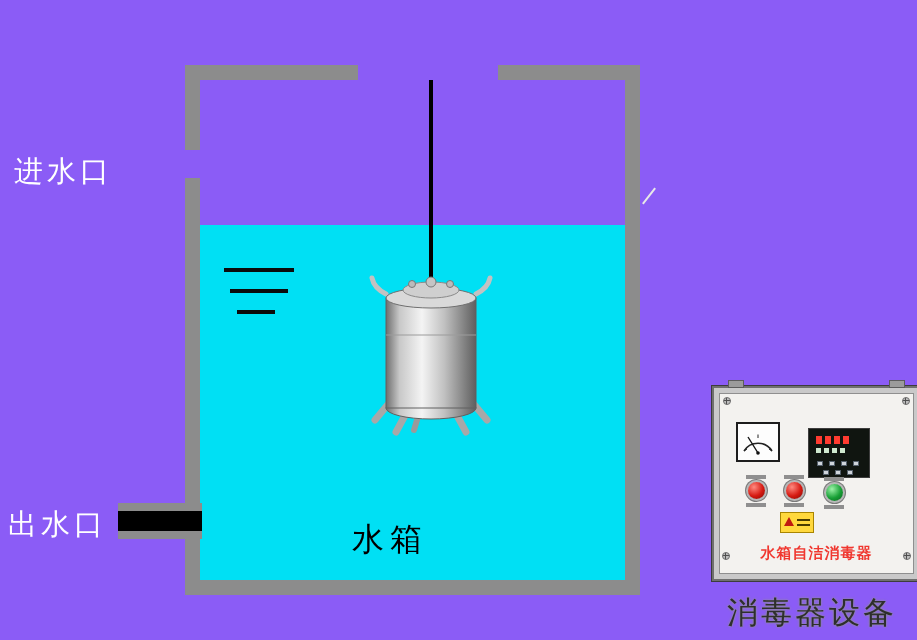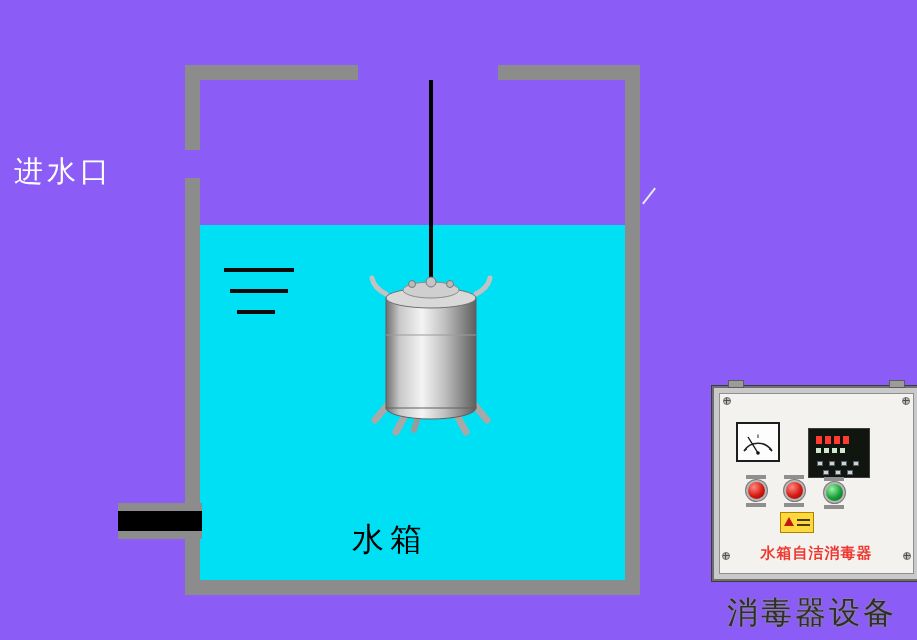--- a/index.html
+++ b/index.html
@@ -102,20 +102,21 @@
     <rect x="18" y="26" width="90" height="110" fill="url(#steelH)" stroke="#606060" stroke-width="1"></rect>
     <ellipse cx="63" cy="26" rx="45" ry="10" fill="#d9d9d9" stroke="#707070"></ellipse>
     <ellipse cx="63" cy="18" rx="28" ry="8" fill="#cfcfcf" stroke="#8a8a8a"></ellipse>
     <circle cx="63" cy="10" r="5" fill="#c4c4c4" stroke="#777"></circle>
     <circle cx="44" cy="12" r="3.5" fill="#bbbbbb" stroke="#777"></circle>
     <circle cx="82" cy="12" r="3.5" fill="#bbbbbb" stroke="#777"></circle>
     <rect x="18" y="62" width="90" height="2" fill="#9b9b9b" opacity="0.5"></rect>
   </svg>
 
   <div class="lbl lbl-white" style="left:14px;top:152px">进水口</div>
+  <div class="lbl lbl-white" style="left:8px;top:505px">出水口</div>
   <div class="leader" style="left:648px;top:186px"></div>
   <div class="lbl caption" style="left:727px;top:592px">消毒器设备</div>
   <div class="lbl lbl-black" style="left:352px;top:518px;font-size:32px;letter-spacing:6px">水箱</div>
 
   <div class="cabinet" style="left:712px;top:386px;width:181px;height:191px">
     <div class="tab" style="left:14px"></div>
     <div class="tab" style="right:14px"></div>
     <div class="panel">
 
       <div class="meter" style="left:16px;top:28px;width:44px;height:40px">

